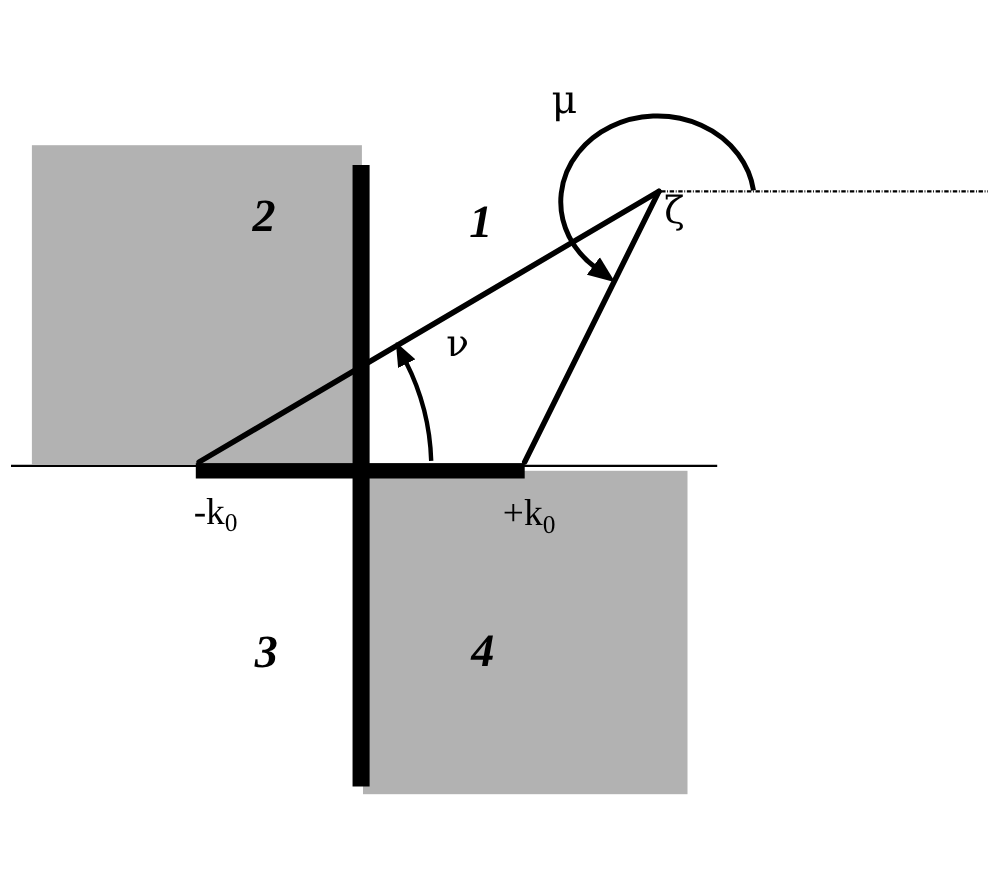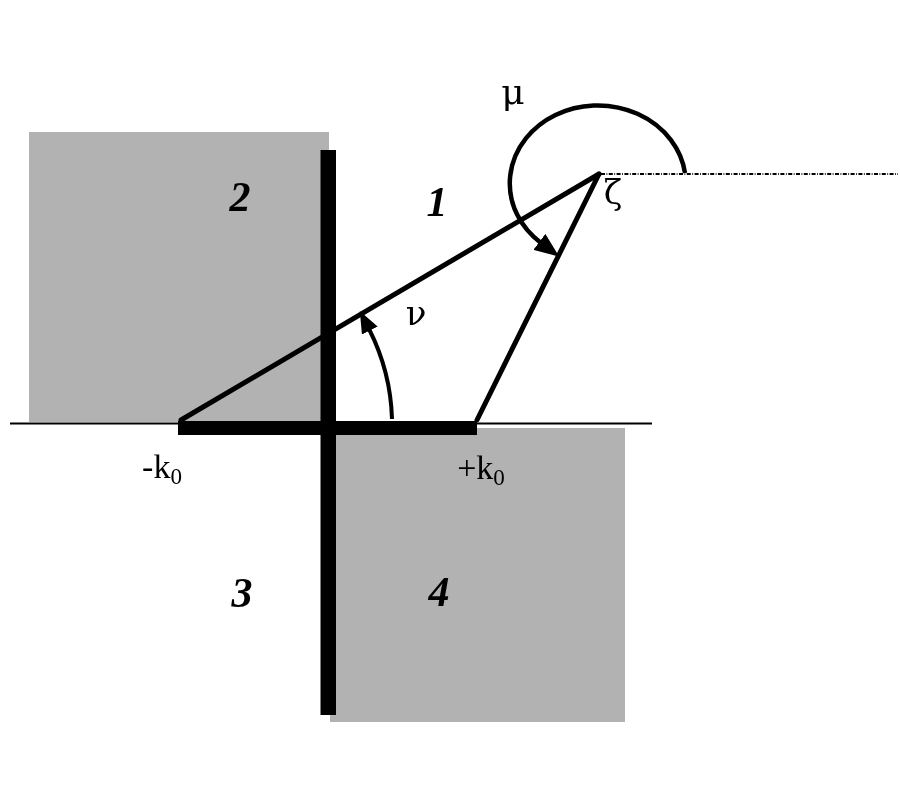--- a/index.html
+++ b/index.html
@@ -83,20 +83,20 @@
 
   <div class="label qlabel" style="left:437px; top:202px;">1</div>
   <div class="label qlabel" style="left:240px; top:197px;">2</div>
   <div class="label qlabel" style="left:242px; top:593px;">3</div>
   <div class="label qlabel" style="left:439px; top:592px;">4</div>
 
   <div class="label greek" style="left:513px; top:92px;">μ</div>
   <div class="label greek" style="left:416px; top:313px; font-size:34px;">ν</div>
   <div class="label greek" style="left:613px; top:192px; font-size:34px;">ζ</div>
 
-  <div class="label klabel" style="left:162px; top:469px;">
+  <div class="label klabel" style="left:196px; top:469px;">
     <span>-k</span><span class="sub">0</span>
   </div>
   <div class="label klabel" style="left:481px; top:470px;text-align:center;">
     <span>+k</span><span class="sub">0</span>
   </div>
 
 </div>
 
 </body></html>

